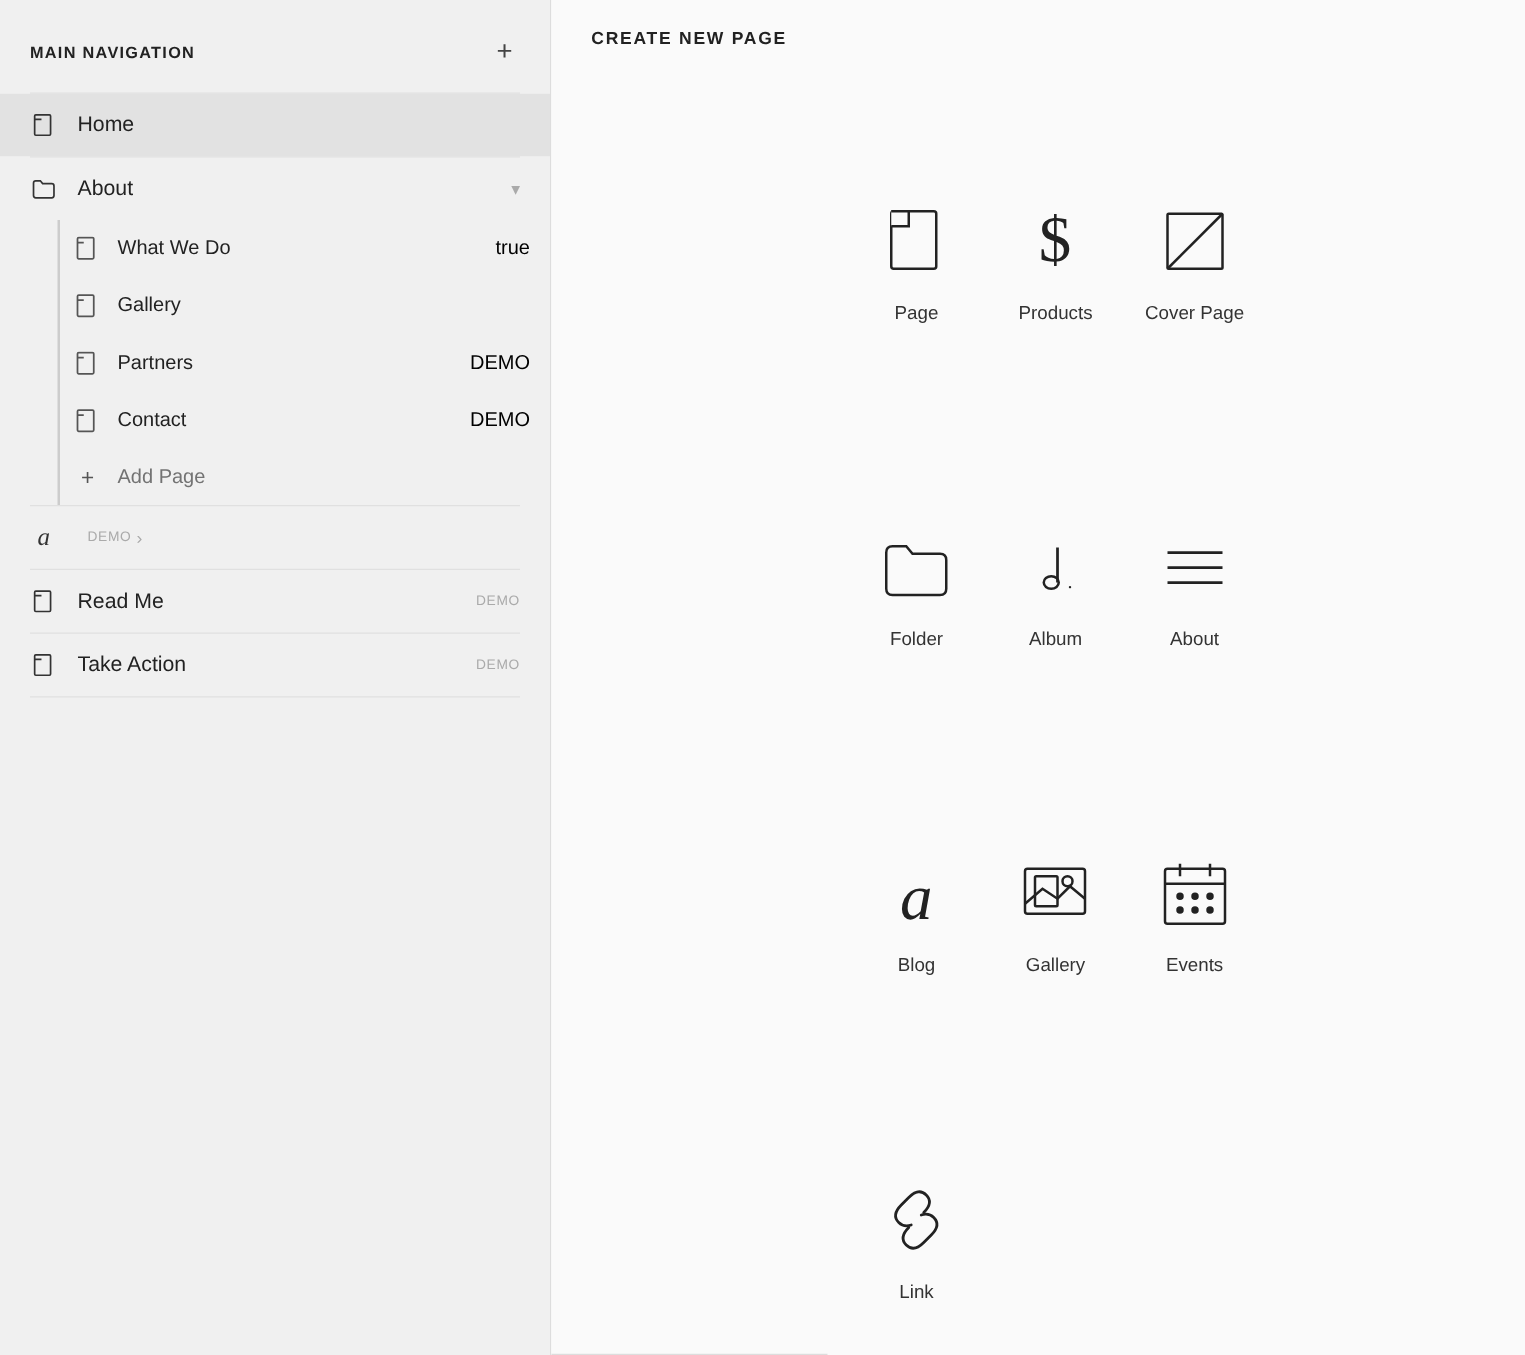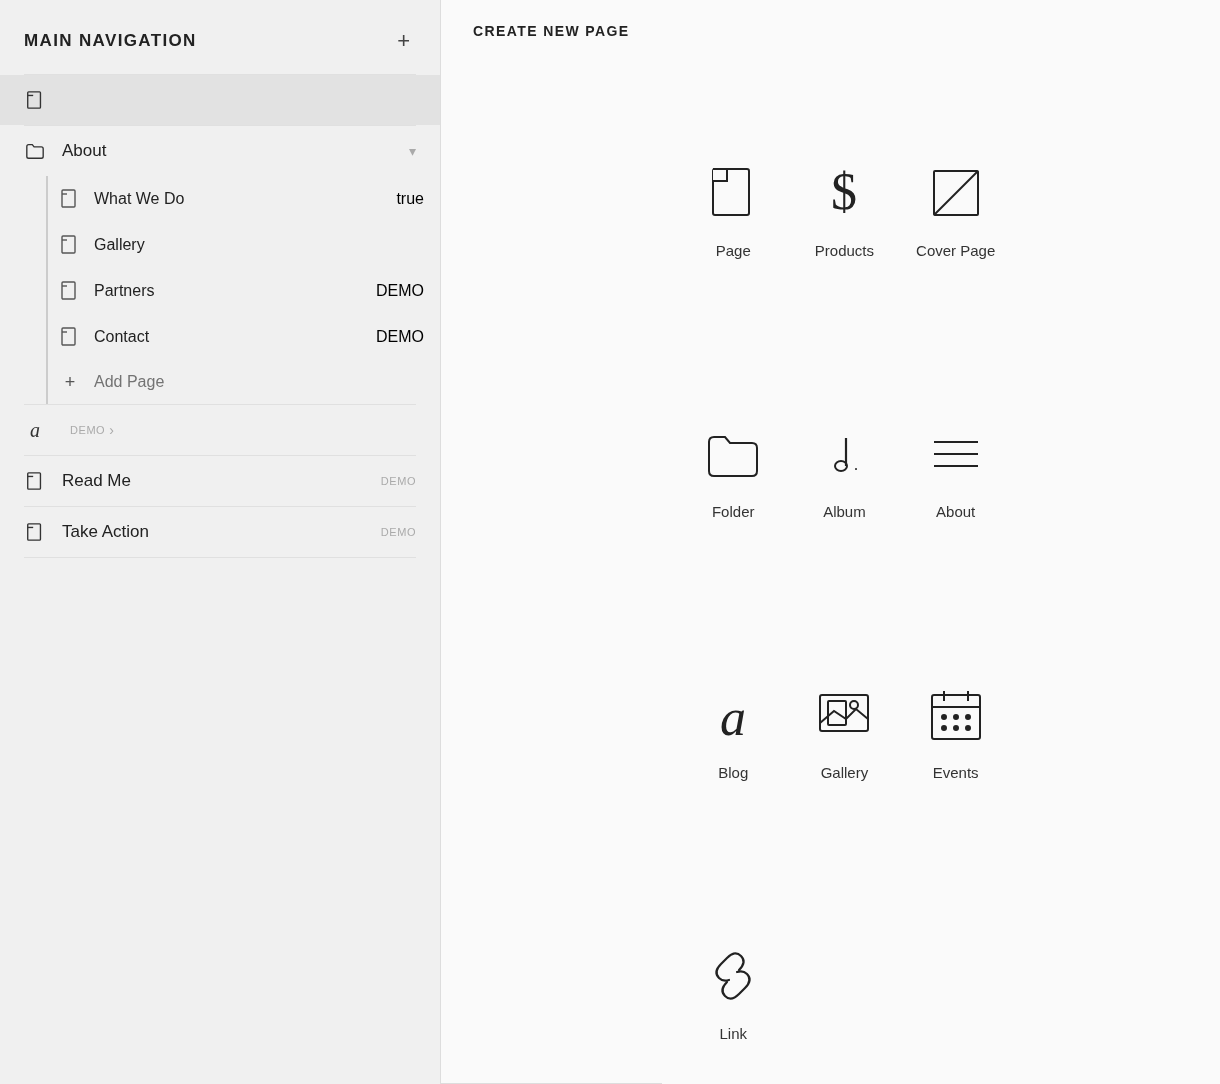--- a/index.html
+++ b/index.html
@@ -24,21 +24,21 @@
     }
 
     .sidebar-header {
       display: flex;
       align-items: center;
       justify-content: space-between;
       padding: 28px 24px 20px 24px;
     }
 
     .sidebar-header-title {
-      font-size: 17px;
+      font-size: 13px;
       font-weight: 700;
       letter-spacing: 0.08em;
       color: #222;
       text-transform: uppercase;
     }
 
     .add-top-btn {
       background: none;
       border: none;
       cursor: pointer;
@@ -240,20 +240,21 @@
 
   <div class="divider"></div>
 
   <div class="nav-item active">
     <span class="item-icon">
       <svg viewBox="0 0 22 22" fill="none" stroke="#333" stroke-width="1.5" class="page-icon-svg">
         <rect x="3" y="2" width="14" height="18" rx="1"></rect>
         <line x1="3" y1="6" x2="9" y2="6"></line>
       </svg>
     </span>
+    <span class="item-label">Home</span>
   </div>
 
   <div class="divider"></div>
 
   <div class="nav-item">
     <span class="item-icon">
       <svg viewBox="0 0 22 22" fill="none" stroke="#333" stroke-width="1.5" class="folder-icon-svg">
         <path d="M2 6 Q2 4 4 4 L8 4 L10 6.5 L18 6.5 Q20 6.5 20 8.5 L20 17 Q20 19 18 19 L4 19 Q2 19 2 17 Z"></path>
       </svg>
     </span>

